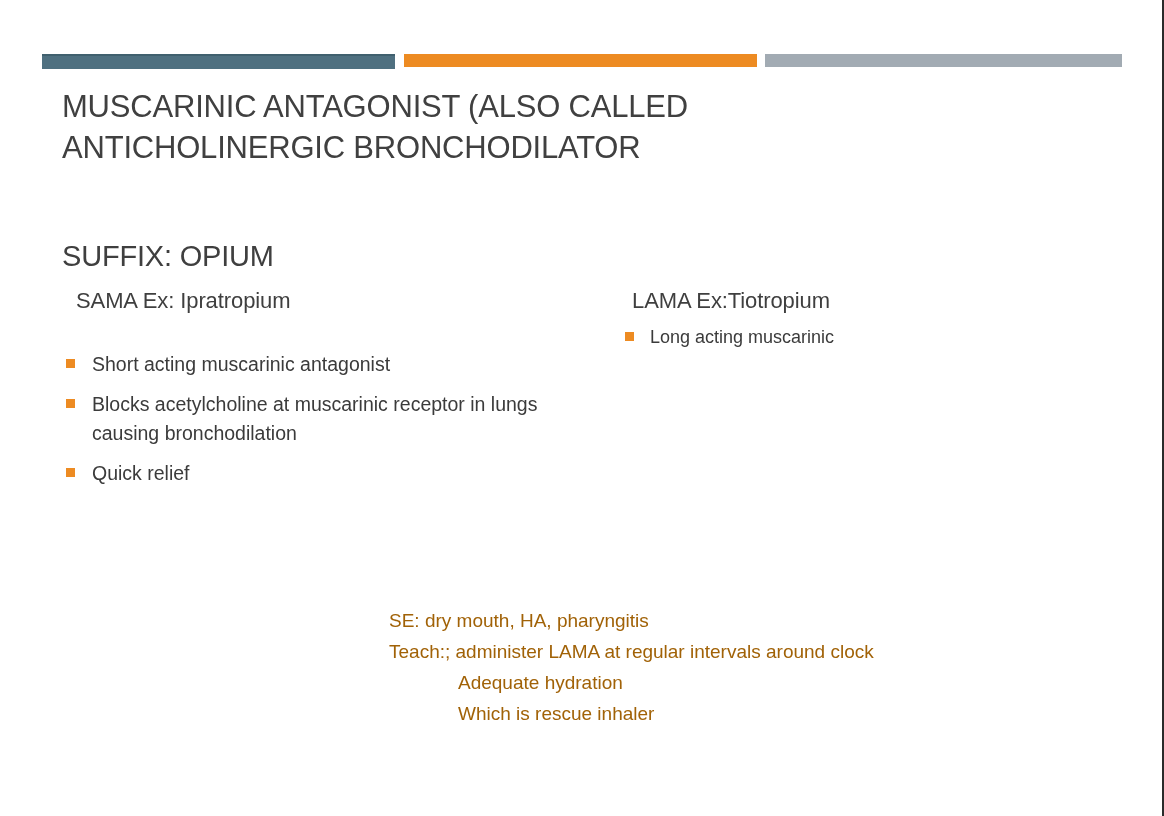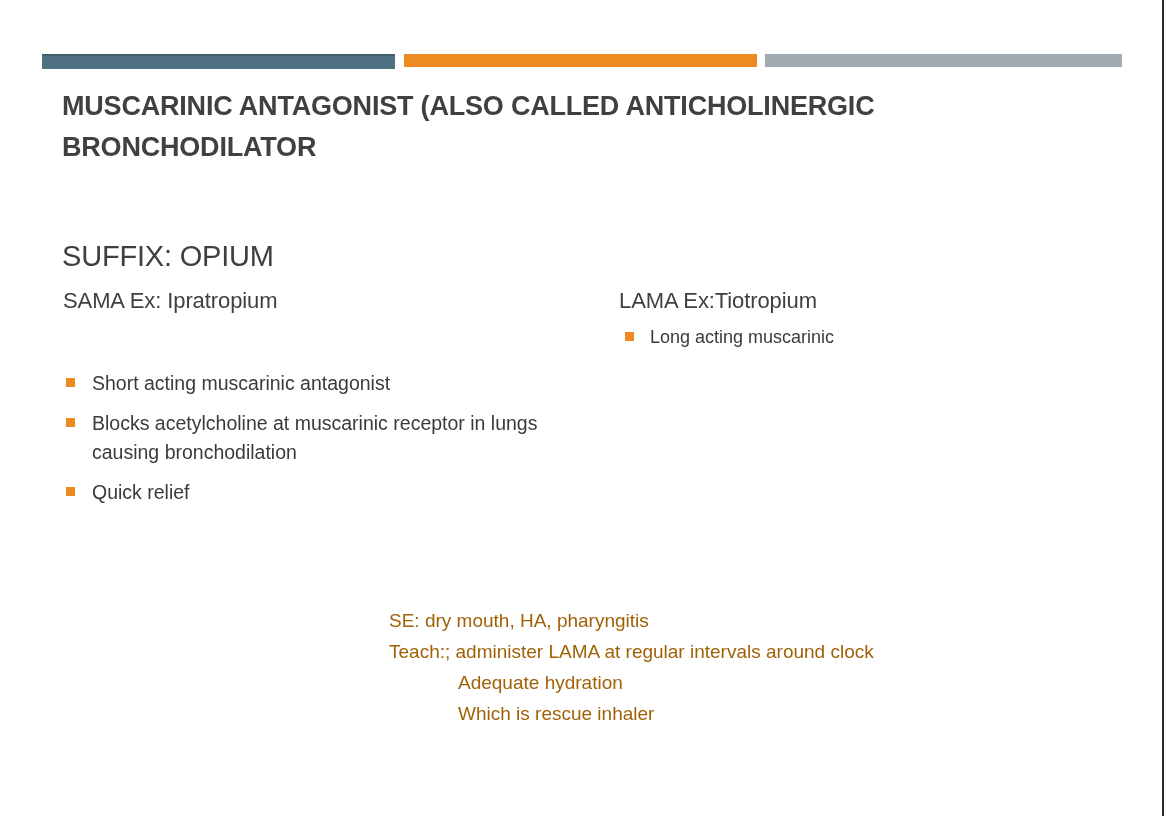--- a/index.html
+++ b/index.html
@@ -50,25 +50,25 @@
     width: 357px;
     background: #a2abb3;
   }
 
   
   .title {
     position: absolute;
     left: 62px;
     top: 86px;
     width: 900px;
-    font-size: 27px;
+    font-size: 31px;
     line-height: 41px;
     color: #404040;
     letter-spacing: -0.2px;
-    font-weight: 700;
+    font-weight: 400;
   }
 
   
   .suffix {
     position: absolute;
     left: 62px;
     top: 218px;
     font-size: 29px;
     line-height: 36px;
     color: #3f3f3f;
@@ -82,21 +82,21 @@
     position: absolute;
     top: 286px;
   }
   .col-left  { left: 62px;  width: 520px; }
   .col-right { left: 618px; width: 510px; }
 
   .col-head {
     font-size: 22px;
     line-height: 30px;
     color: #3f3f3f;
-    margin: 0 0 8px 1px;
+    margin: 0 0 8px 14px;
     letter-spacing: -0.1px;
   }
 
   ul.bullets {
     list-style: none;
     margin: 0;
     padding: 0;
   }
   ul.bullets li {
     position: relative;
@@ -108,21 +108,21 @@
     display: block;
     width: 9px;
     height: 9px;
     background: #ed8b22;
   }
   ul.bullets li .txt {
     display: block;
   }
 
   
-  .col-left ul.bullets { margin-top: 53px; }
+  .col-left ul.bullets { margin-top: 34px; }
   .col-left ul.bullets li { padding-left: 30px; }
   .col-left ul.bullets li .sq { left: 4px; top: 9px; }
   .col-left ul.bullets li .txt {
     font-size: 19.5px;
     line-height: 29px;
   }
 
   
   .col-right ul.bullets { }
   .col-right ul.bullets li { padding-left: 32px; margin-bottom: 14px; }

